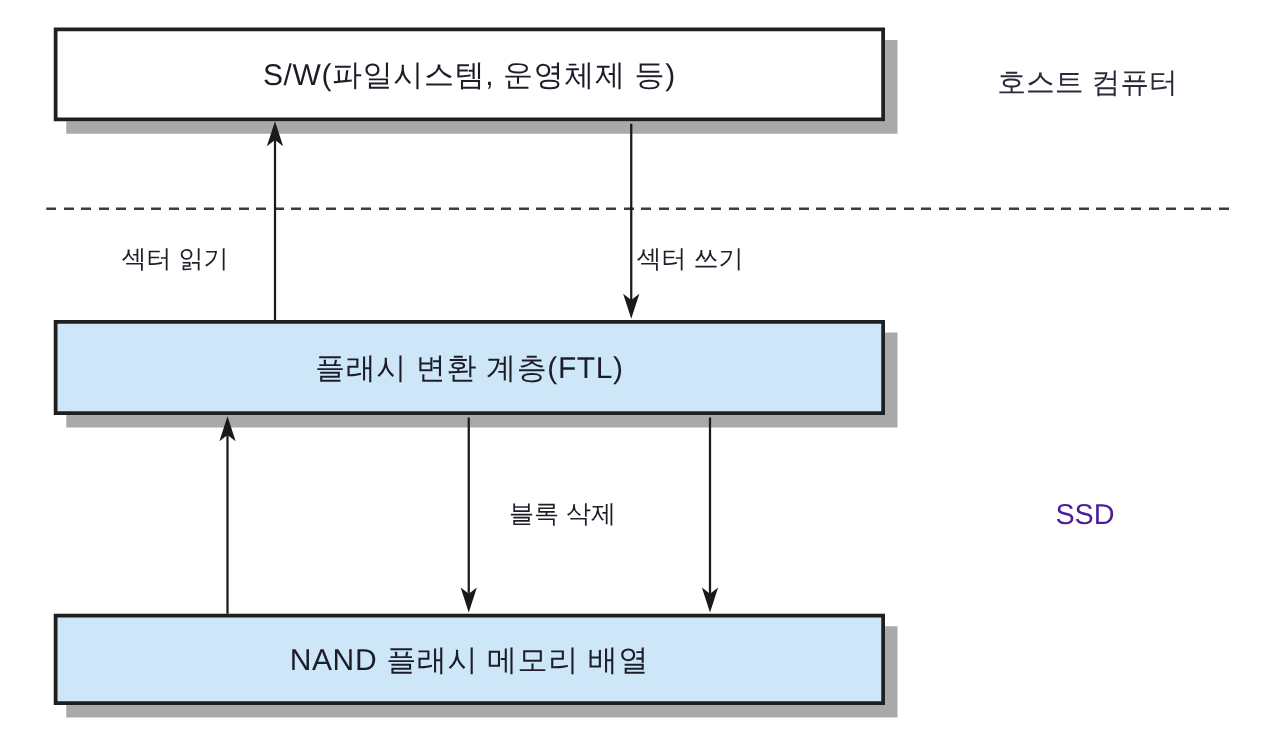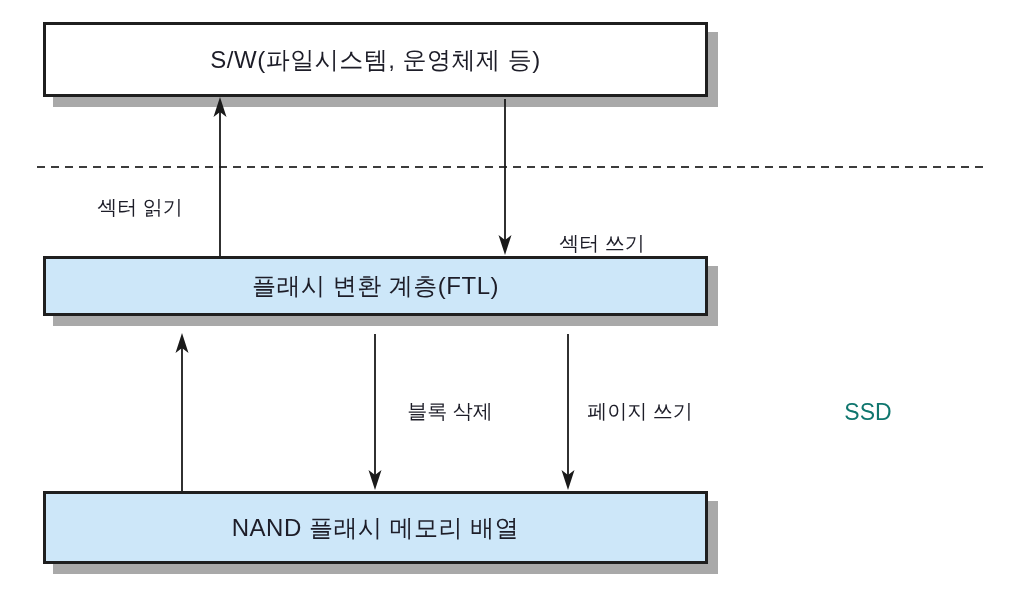--- a/index.html
+++ b/index.html
@@ -24,53 +24,53 @@
     box-shadow: 10px 10px 0 0 #a9a9a9;
     display: flex;
     align-items: center;
     justify-content: center;
     font-size: 24px;
     color: #1d1d28;
     letter-spacing: 0.5px;
     white-space: nowrap;
   }
   .box-software { top: 22px;  height: 75px; background: #ffffff; }
-  .box-ftl      { top: 256px; height: 60px; background: #cde7f9; }
+  .box-ftl      { top: 256px; height: 76px; background: #cde7f9; }
   .box-nand     { top: 491px; height: 73px; background: #cde7f9; text-align: center; }
 
   .dashed-separator {
     position: absolute;
     left: 37px;
     top: 166px;
     width: 948px;
     height: 2px;
     background: repeating-linear-gradient(90deg, #3c3c3c 0 8px, transparent 8px 14px);
   }
 
   .flow-label {
     position: absolute;
     transform: translate(-50%, -50%);
     font-size: 20px;
     color: #1d1d28;
     white-space: nowrap;
   }
   .lbl-sector-read  { left: 140px; top: 207px; }
-  .lbl-sector-write { left: 602px; top: 207px; margin-top: 36px; }
+  .lbl-sector-write { left: 552px; top: 207px; }
   .lbl-page-read    { left: 74px;  top: 411px; }
   .lbl-block-erase  { left: 450px; top: 411px; }
   .lbl-page-write   { left: 640px; top: 411px; }
 
   .region-label {
     position: absolute;
     transform: translate(-50%, -50%);
     font-size: 23px;
     white-space: nowrap;
   }
   .lbl-host { left: 870px; top: 66px;  color: #2a2a38; }
-  .lbl-ssd  { left: 868px; top: 412px; color: #0f766e; }
+  .lbl-ssd  { left: 868px; top: 412px; color: #4c1d95; }
 
   .arrow-layer {
     position: absolute;
     left: 0; top: 0;
     width: 1014px;
     height: 596px;
     pointer-events: none;
   }
   .arrow-layer line    { stroke: #1a1a1a; stroke-width: 1.8; }
   .arrow-layer polygon { fill: #1a1a1a; }
@@ -118,17 +118,17 @@
 
     <g>
       <line x1="568" y1="334" x2="568" y2="475"></line>
       <polygon points="568,490 561.5,470 568,475 574.5,470"></polygon>
     </g>
   </svg>
 
   <span class="flow-label lbl-sector-read">섹터 읽기</span>
   <span class="flow-label lbl-sector-write">섹터 쓰기</span>
   <span class="flow-label lbl-block-erase">블록 삭제</span>
-  <span class="flow-label lbl-page-write">페이지 쓰기</span>
 
+  <span class="region-label lbl-host">호스트 컴퓨터</span>
   <span class="region-label lbl-ssd">SSD</span>
 
 </div>
 
 </body></html>

